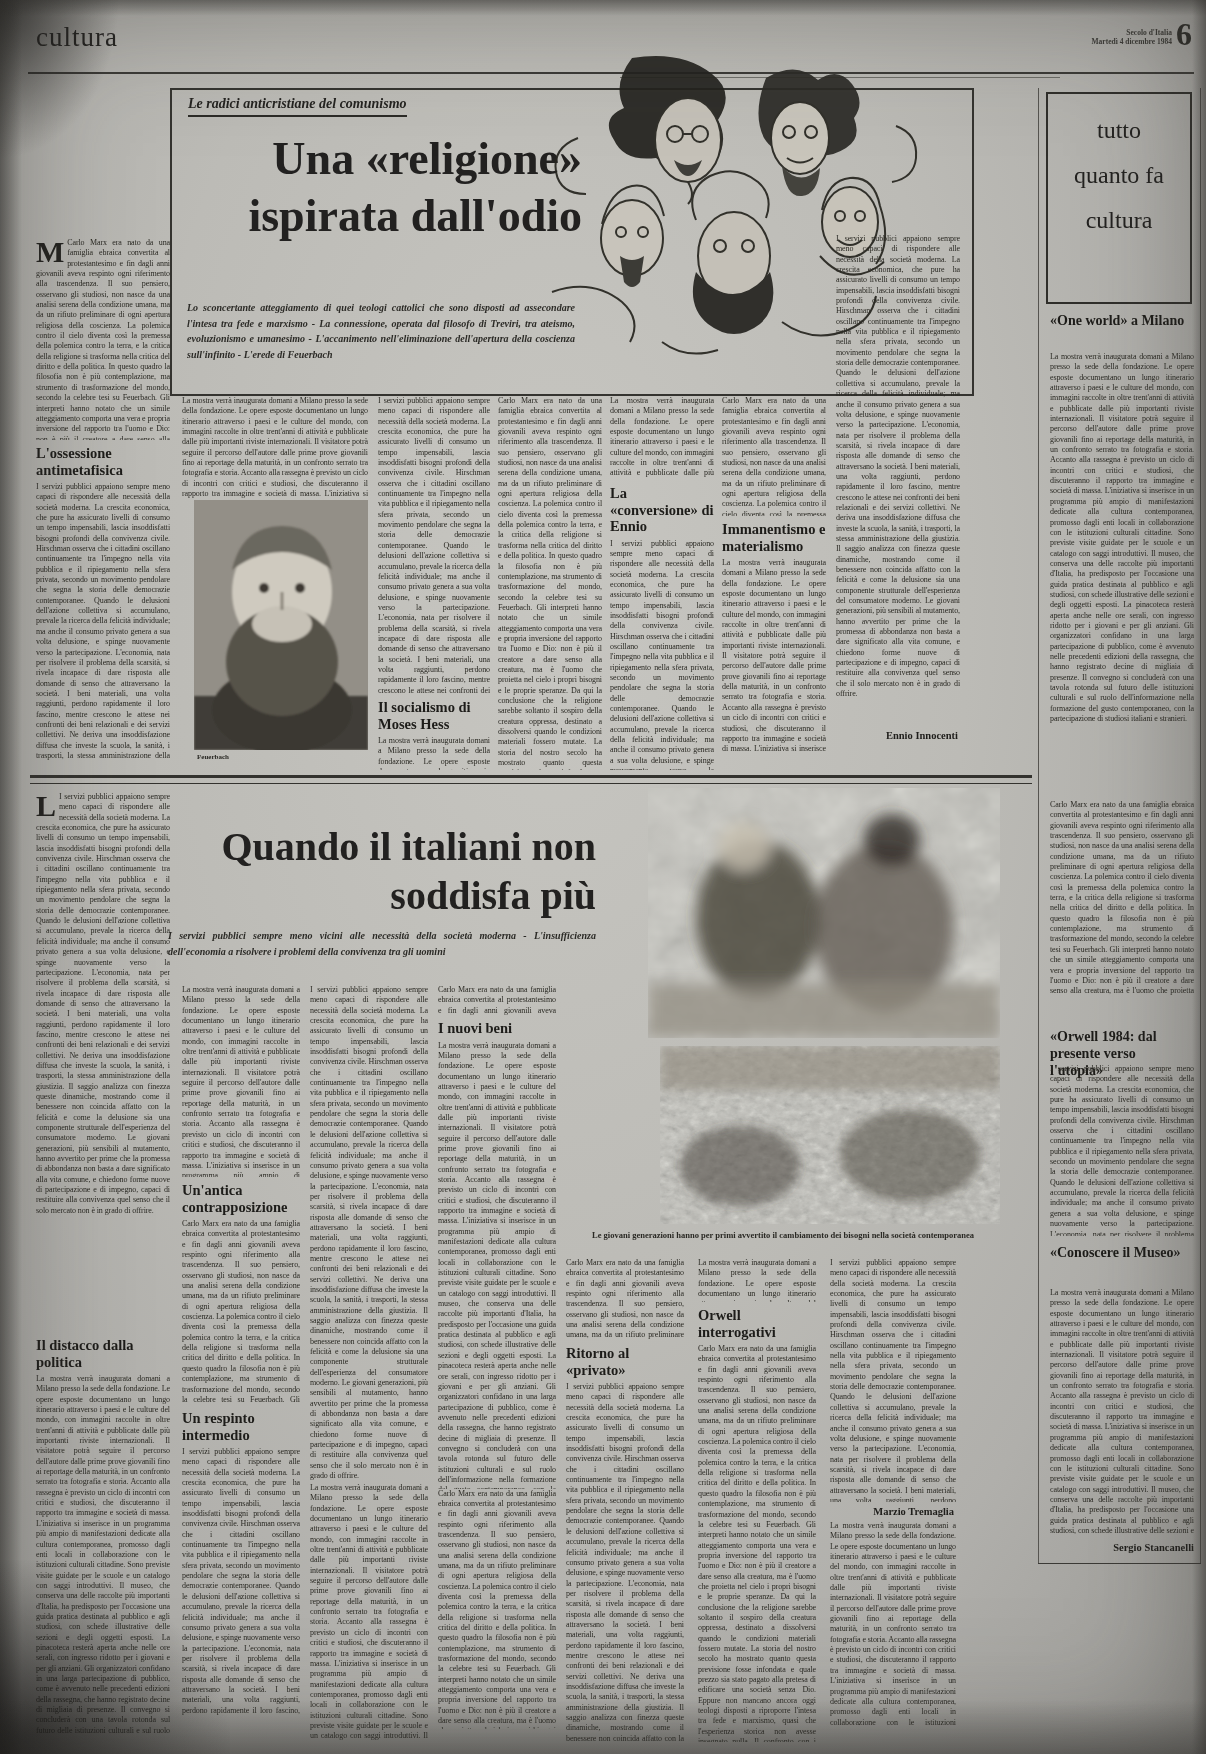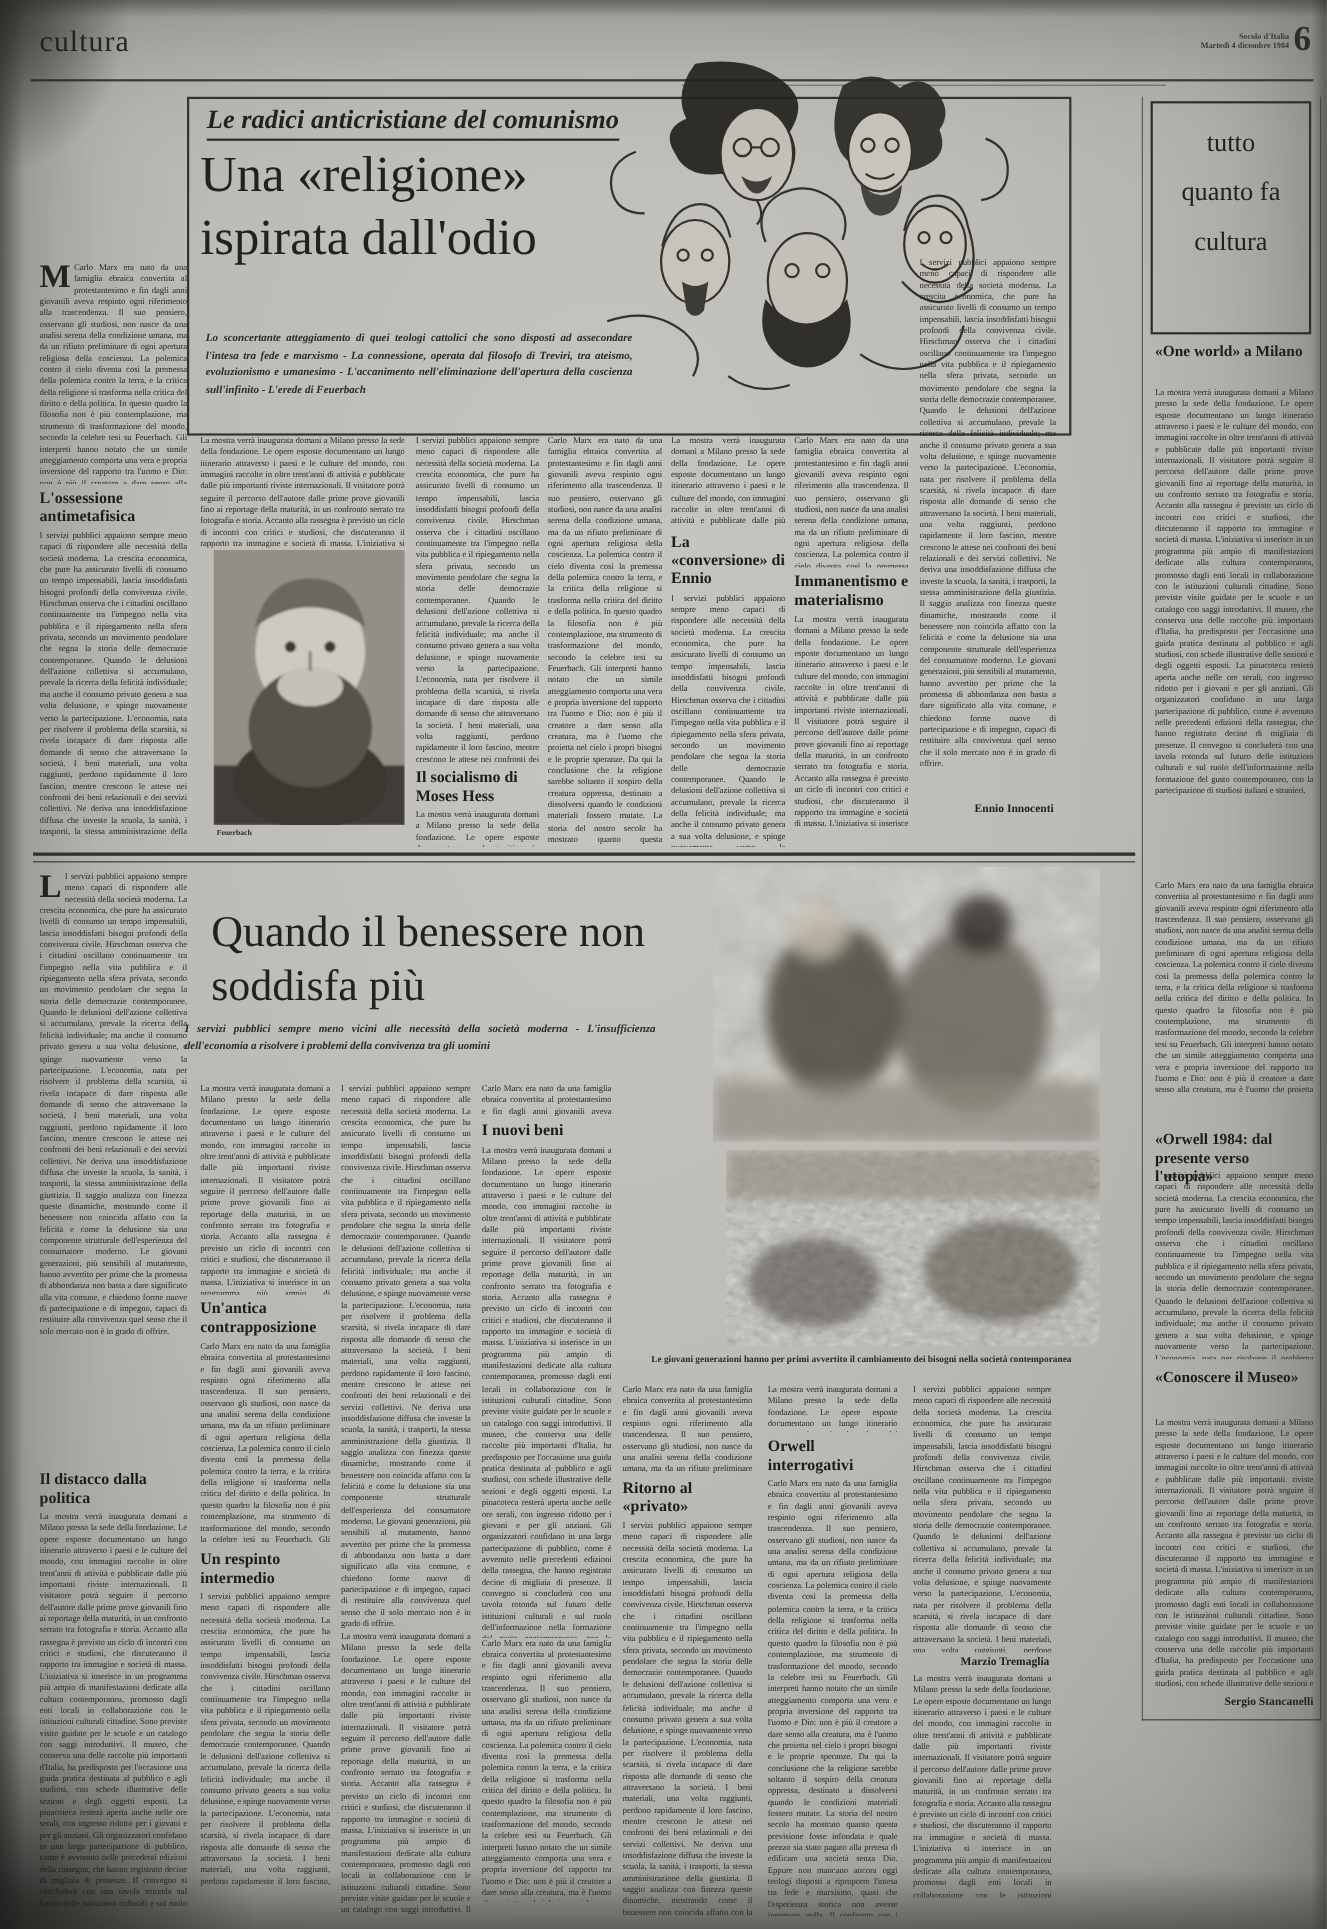--- a/index.html
+++ b/index.html
@@ -14,21 +14,21 @@
   }
   .shade{position:absolute;pointer-events:none;}
   
   .section-label{position:absolute;left:36px;top:22px;font-size:27px;letter-spacing:1px;color:#232220;filter:blur(.3px);}
   .masthead-right{position:absolute;left:1062px;top:28px;width:110px;text-align:right;font-size:7.5px;line-height:9px;font-weight:bold;color:#3a3935;filter:blur(.35px);}
   .page-number{position:absolute;left:1176px;top:16px;font-size:32px;font-weight:bold;color:#2c2b27;filter:blur(.3px);}
   .hrule{position:absolute;background:#3b3a36;height:2px;}
   
   .a1box{position:absolute;left:170px;top:88px;width:800px;height:304px;border:2px solid #34332f;}
   .kicker{position:absolute;font-style:italic;font-weight:bold;color:#242320;border-bottom:2px solid #2c2b27;padding-bottom:3px;filter:blur(.25px);white-space:nowrap;}
-  .headline{position:absolute;font-weight:normal;text-align:left;color:#222120;filter:blur(.25px);}
+  .headline{position:absolute;font-weight:bold;text-align:right;color:#222120;filter:blur(.25px);}
   .standfirst{position:absolute;font-style:italic;font-weight:bold;font-size:10px;line-height:15.5px;text-align:justify;color:#2b2a26;filter:blur(.3px);}
   
   .col{position:absolute;overflow:hidden;}
   .btxt{font-size:8px;line-height:10.35px;text-align:justify;color:#2a2923;overflow:hidden;filter:blur(.34px);letter-spacing:-.1px;}
   .sechead{font-size:14.5px;line-height:16.5px;font-weight:bold;color:#1d1c19;margin:5px 0 4px 0;filter:blur(.2px);}
   .dropcap{float:left;font-size:30px;line-height:26px;font-weight:bold;padding:1px 3px 0 0;color:#22211e;}
   .byline{font-size:10.5px;font-weight:bold;text-align:right;color:#1f1e1b;padding:4px 2px 4px 0;filter:blur(.2px);}
   .photo{position:absolute;overflow:hidden;}
   .photo svg{display:block;}
   .caption{position:absolute;font-size:8.5px;line-height:11px;font-weight:bold;color:#2a2924;filter:blur(.3px);}
@@ -48,21 +48,21 @@
   <div class="section-label">cultura</div>
   <div class="masthead-right">
     <div>Secolo d'Italia</div>
     <div>Martedì 4 dicembre 1984</div>
   </div>
   <div class="page-number">6</div>
   <div class="hrule" style="left:28px;top:72px;width:1166px;"></div>
   <div class="hrule" style="left:620px;top:77px;width:440px;height:1px;opacity:.6;"></div>
 
   <div class="a1box"></div>
-  <div class="kicker" style="left:188px;top:96px;font-size:24px;">Le radici anticristiane del comunismo</div>
+  <div class="kicker" style="left:188px;top:96px;font-size:14px;">Le radici anticristiane del comunismo</div>
   <div class="headline" style="left:182px;top:130px;width:400px;font-size:46px;line-height:57px;">Una «religione» ispirata dall'odio</div>
   <div class="standfirst" style="left:187px;top:300px;width:388px;">Lo sconcertante atteggiamento di quei teologi cattolici che sono disposti ad assecondare l'intesa tra fede e marxismo - La connessione, operata dal filosofo di Treviri, tra ateismo, evoluzionismo e umanesimo - L'accanimento nell'eliminazione dell'apertura della coscienza sull'infinito - L'erede di Feuerbach</div>
 
   <div class="photo" style="left:482px;top:42px;width:460px;height:348px;">
     <svg width="460" height="348" viewBox="0 0 460 348">
       <g stroke="#26251f" fill="none" stroke-width="2" opacity=".92">
         <path d="M150 16 q-20 26 -8 50 q-24 10 -10 32 q10 22 42 18 q30 26 58 6 q16 -22 4 -44 q18 -28 -6 -46 q-30 -24 -80 -16 z" fill="#23221e" stroke="none"></path>
         <ellipse cx="206" cy="98" rx="33" ry="42" fill="#c6c2b8"></ellipse>
         <circle cx="193" cy="92" r="8"></circle>
           <circle cx="218" cy="92" r="8"></circle>
@@ -156,21 +156,21 @@
     <div class="sechead">Immanentismo e materialismo</div>
     <div class="btxt" style="height:196px;">La mostra verrà inaugurata domani a Milano presso la sede della fondazione. Le opere esposte documentano un lungo itinerario attraverso i paesi e le culture del mondo, con immagini raccolte in oltre trent'anni di attività e pubblicate dalle più importanti riviste internazionali. Il visitatore potrà seguire il percorso dell'autore dalle prime prove giovanili fino ai reportage della maturità, in un confronto serrato tra fotografia e storia. Accanto alla rassegna è previsto un ciclo di incontri con critici e studiosi, che discuteranno il rapporto tra immagine e società di massa. L'iniziativa si inserisce in un programma più ampio di manifestazioni dedicate alla cultura contemporanea, promosso dagli enti locali in collaborazione con le istituzioni culturali cittadine. Sono previste visite guidate per le scuole e un catalogo con saggi introduttivi. Il museo, che conserva una delle raccolte più importanti d'Italia, ha predisposto per l'occasione una guida pratica destinata al pubblico e agli studiosi, con schede illustrative delle sezioni e degli oggetti esposti. La pinacoteca resterà aperta anche nelle ore serali, con ingresso ridotto per i giovani e per gli anziani. Gli organizzatori confidano in una larga partecipazione di pubblico, come è avvenuto nelle precedenti edizioni della rassegna, che hanno registrato decine di migliaia di presenze. Il convegno si concluderà con una tavola rotonda sul futuro delle istituzioni culturali e sul ruolo dell'informazione nella formazione del gusto contemporaneo, con la partecipazione di studiosi italiani e stranieri.</div>
   </div>
 
   <div class="col" style="left:836px;top:234px;width:124px;height:536px;">
     <div class="btxt" style="height:492px;">I servizi pubblici appaiono sempre meno capaci di rispondere alle necessità della società moderna. La crescita economica, che pure ha assicurato livelli di consumo un tempo impensabili, lascia insoddisfatti bisogni profondi della convivenza civile. Hirschman osserva che i cittadini oscillano continuamente tra l'impegno nella vita pubblica e il ripiegamento nella sfera privata, secondo un movimento pendolare che segna la storia delle democrazie contemporanee. Quando le delusioni dell'azione collettiva si accumulano, prevale la ricerca della felicità individuale; ma anche il consumo privato genera a sua volta delusione, e spinge nuovamente verso la partecipazione. L'economia, nata per risolvere il problema della scarsità, si rivela incapace di dare risposta alle domande di senso che attraversano la società. I beni materiali, una volta raggiunti, perdono rapidamente il loro fascino, mentre crescono le attese nei confronti dei beni relazionali e dei servizi collettivi. Ne deriva una insoddisfazione diffusa che investe la scuola, la sanità, i trasporti, la stessa amministrazione della giustizia. Il saggio analizza con finezza queste dinamiche, mostrando come il benessere non coincida affatto con la felicità e come la delusione sia una componente strutturale dell'esperienza del consumatore moderno. Le giovani generazioni, più sensibili al mutamento, hanno avvertito per prime che la promessa di abbondanza non basta a dare significato alla vita comune, e chiedono forme nuove di partecipazione e di impegno, capaci di restituire alla convivenza quel senso che il solo mercato non è in grado di offrire.</div>
     <div class="byline">Ennio Innocenti</div>
   </div>
 
   <div class="a2sep"></div>
-  <div class="headline" style="left:192px;top:822px;width:404px;font-size:40px;line-height:49px;">Quando il benessere non soddisfa più</div>
+  <div class="headline" style="left:192px;top:822px;width:404px;font-size:40px;line-height:49px;">Quando il italiani non soddisfa più</div>
   <div class="standfirst" style="left:168px;top:928px;width:428px;">I servizi pubblici sempre meno vicini alle necessità della società moderna - L'insufficienza dell'economia a risolvere i problemi della convivenza tra gli uomini</div>
 
   <div class="photo" style="left:648px;top:788px;width:352px;height:250px;">
     <svg width="352" height="250" viewBox="0 0 352 250">
       <defs>
         <filter id="f1">
             <feTurbulence type="fractalNoise" baseFrequency="0.025 0.03" numOctaves="3" seed="11"></feTurbulence>
             <feColorMatrix type="saturate" values="0"></feColorMatrix>
             <feComponentTransfer>
               <feFuncR type="linear" slope="0.55" intercept="0.3"></feFuncR>

